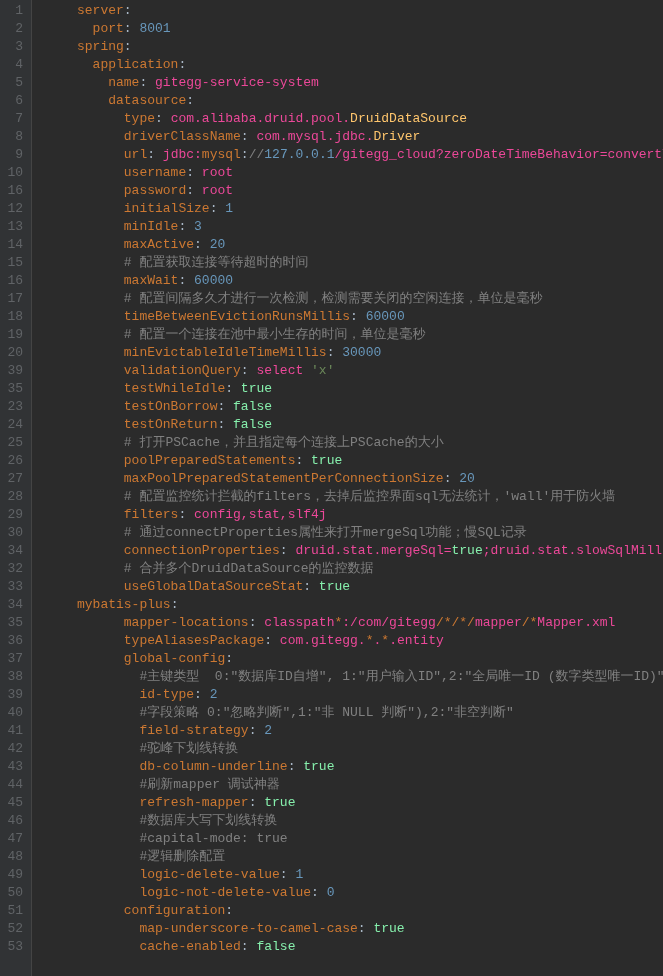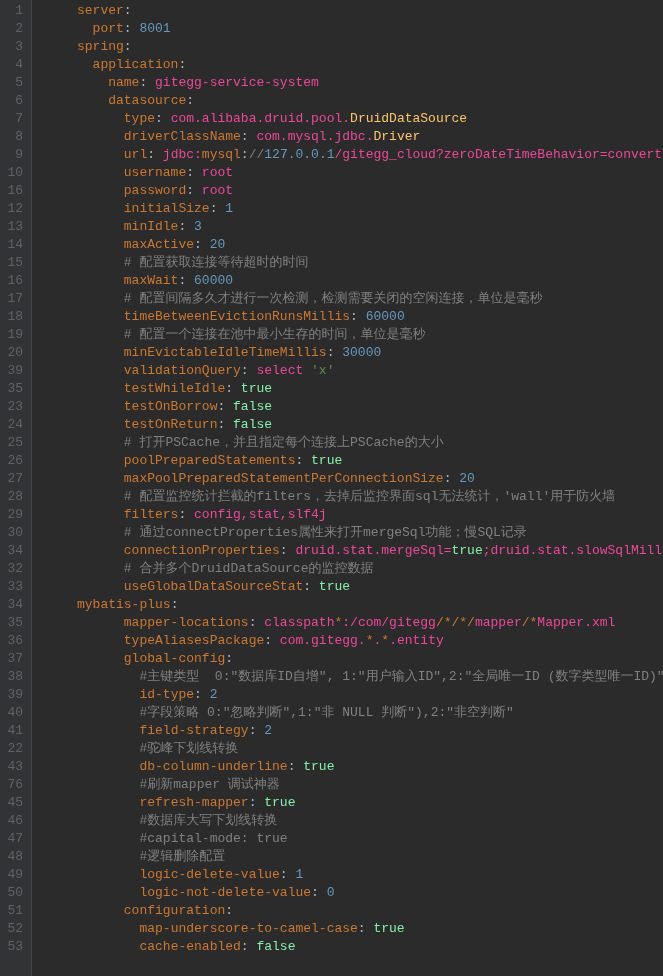--- a/index.html
+++ b/index.html
@@ -82,23 +82,23 @@
     <div>32</div>
     <div>33</div>
     <div>34</div>
     <div>35</div>
     <div>36</div>
     <div>37</div>
     <div>38</div>
     <div>39</div>
     <div>40</div>
     <div>41</div>
-    <div>22</div>
+    <div>42</div>
     <div>43</div>
-    <div>76</div>
+    <div>44</div>
     <div>45</div>
     <div>46</div>
     <div>47</div>
     <div>48</div>
     <div>49</div>
     <div>50</div>
     <div>51</div>
     <div>52</div>
     <div>53</div>
   </div>

